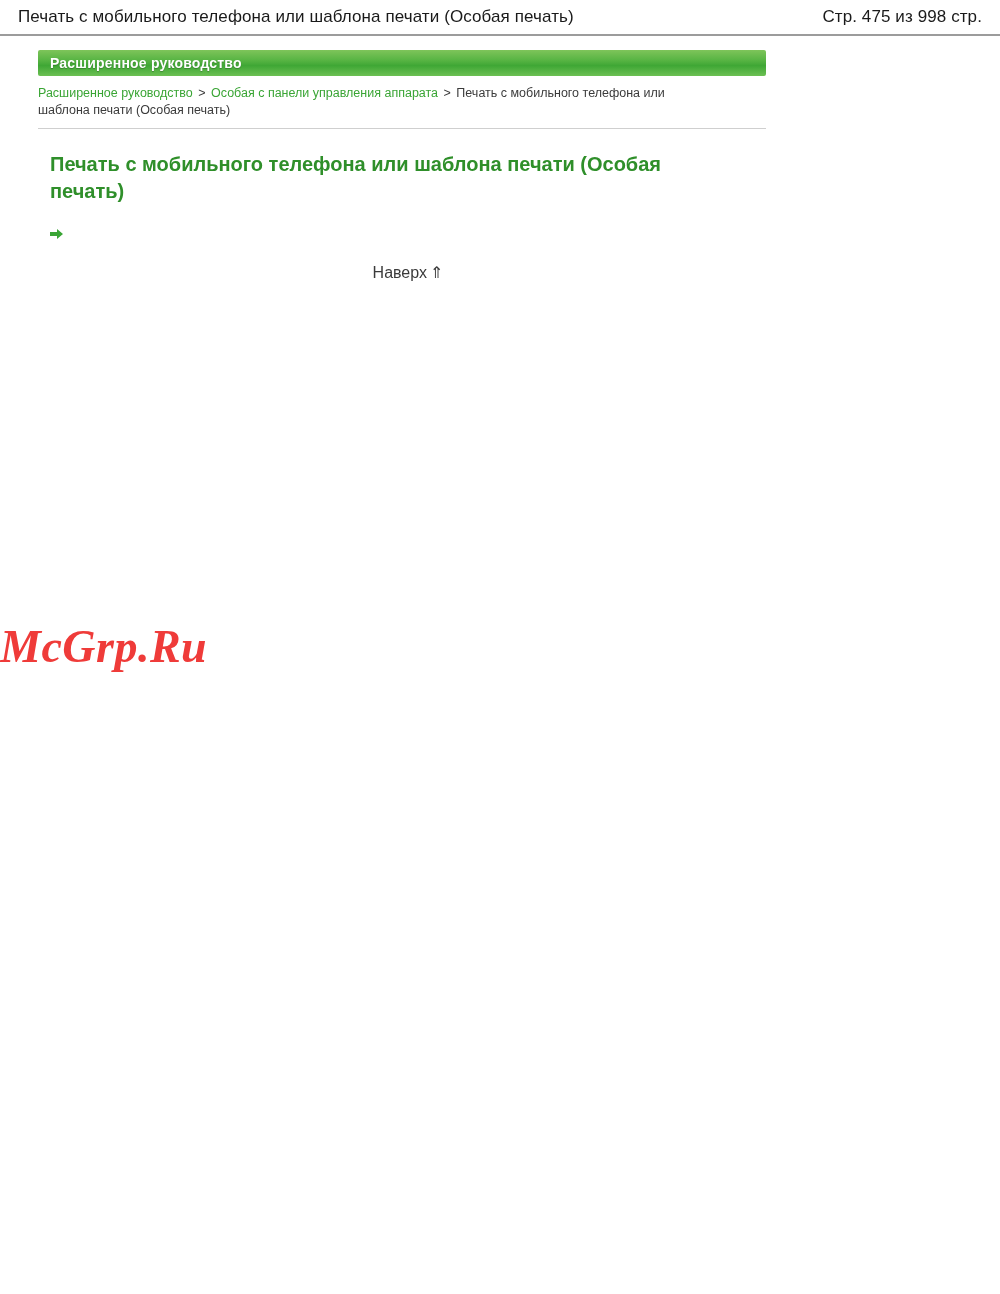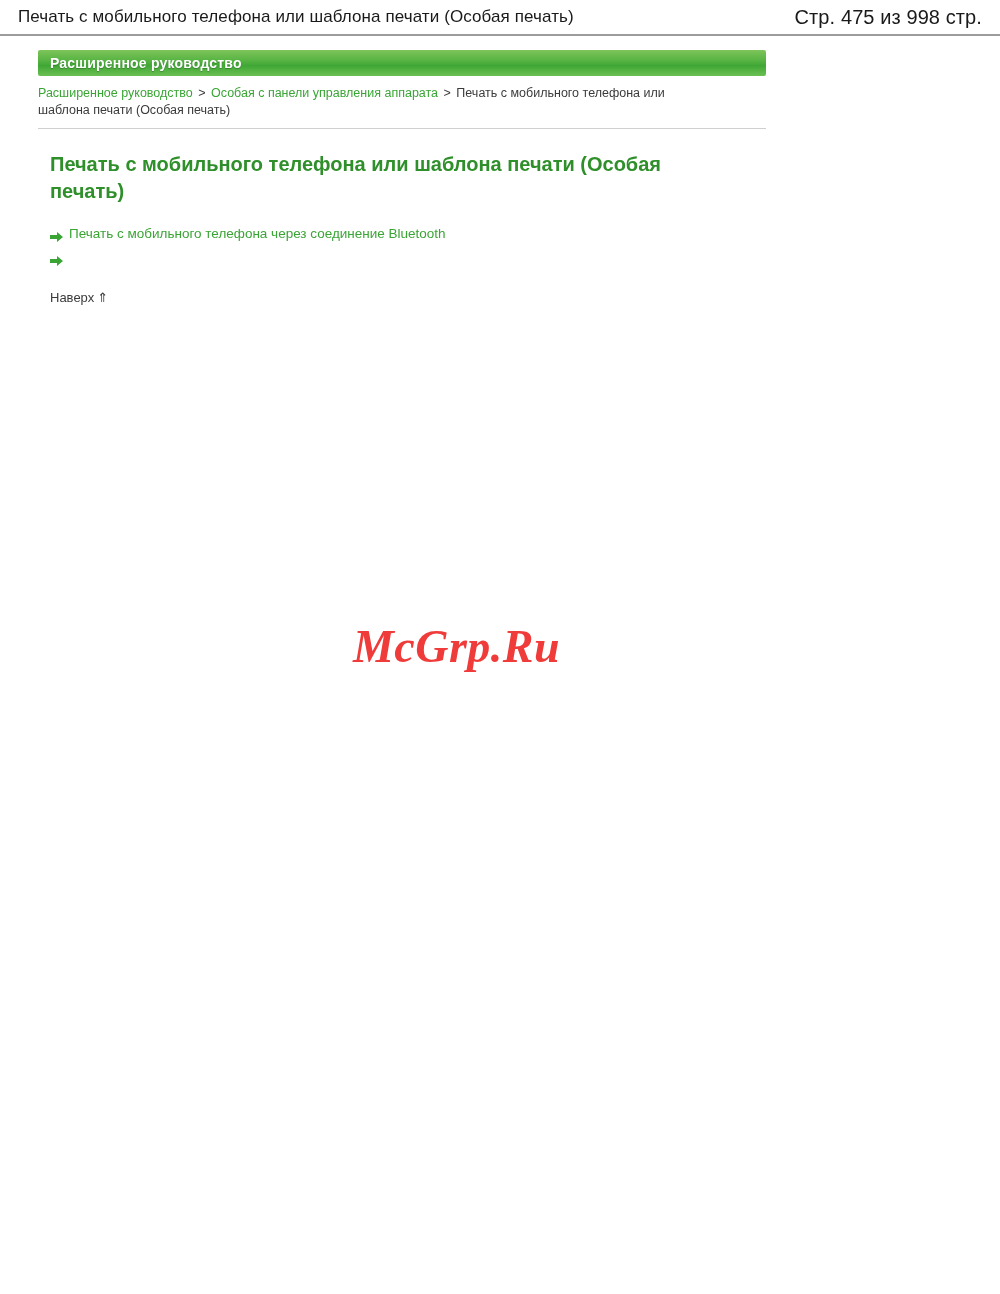--- a/index.html
+++ b/index.html
@@ -29,21 +29,21 @@
     padding: 0 18px;
     box-sizing: border-box;
   }
   .page-header-title {
     font-size: 17px;
     color: #1a1a1a;
     white-space: nowrap;
     letter-spacing: 0.1px;
   }
   .page-header-pageno {
-    font-size: 20px;
+    font-size: 17px;
     color: #1a1a1a;
     white-space: nowrap;
     letter-spacing: 0.1px;
     margin-left: 44px;
   }
   .header-rule {
     position: absolute;
     left: 0;
     top: 34px;
     width: 1000px;
@@ -137,39 +137,38 @@
   .link-item-text {
     font-size: 13.5px;
     color: #3aa535;
     text-decoration: none;
     line-height: 18px;
   }
 
   .back-to-top {
     margin-top: 26px;
     width: 716px;
-    text-align: left;
-    font-size: 13px;
+    text-align: center;
+    font-size: 16px;
     color: #3b3b3b;
   }
   .back-to-top .label {
     color: #3b3b3b;
   }
   .back-to-top .uparrow {
     color: #3b3b3b;
     padding-left: 3px;
   }
 
   
   .watermark {
     position: absolute;
     left: 0;
     top: 620px;
     width: 913px;
-    text-align: center;
     font-family: "Liberation Serif", serif;
     font-style: italic;
     font-weight: bold;
     font-size: 46px;
     color: #ef3b39;
     letter-spacing: 0.5px;
     user-select: none;
   }
 </style>
 </head>
@@ -195,28 +194,20 @@
     <span class="crumb-current">Печать с мобильного телефона или шаблона печати (Особая печать)</span>
   </div>
 
   <div class="breadcrumb-rule"></div>
 
   <div class="content">
 
     <h1 class="title">Печать с мобильного телефона или шаблона печати (Особая печать)</h1>
 
     <ul class="link-list">
-      <li>
-        <span class="arrow-icon">
-          <svg width="14" height="12" viewBox="0 0 14 12" xmlns="http://www.w3.org/2000/svg">
-            <path d="M0 4 H7 V1 L13 6 L7 11 V8 H0 Z" fill="#3aa535"></path>
-          </svg>
-        </span>
-        <a class="link-item-text" href="#">Печать с мобильного телефона через соединение Bluetooth</a>
-      </li>
       <li>
         <span class="arrow-icon">
           <svg width="14" height="12" viewBox="0 0 14 12" xmlns="http://www.w3.org/2000/svg">
             <path d="M0 4 H7 V1 L13 6 L7 11 V8 H0 Z" fill="#3aa535"></path>
           </svg>
         </span>
       </li>
     </ul>
 
     <div class="back-to-top">

